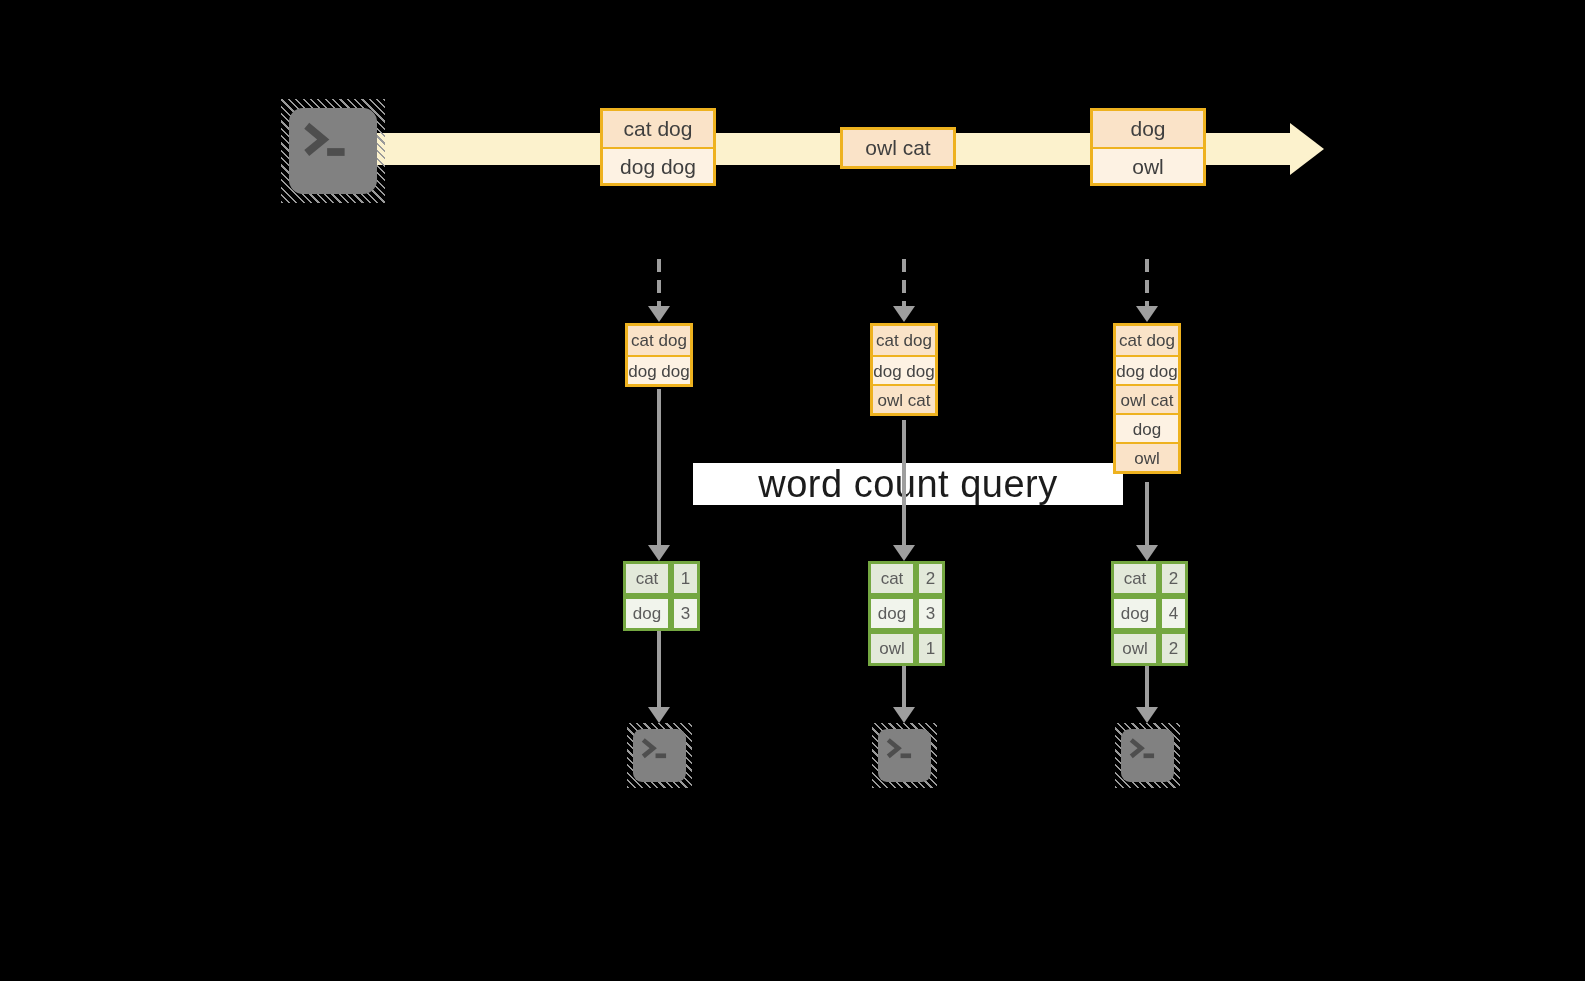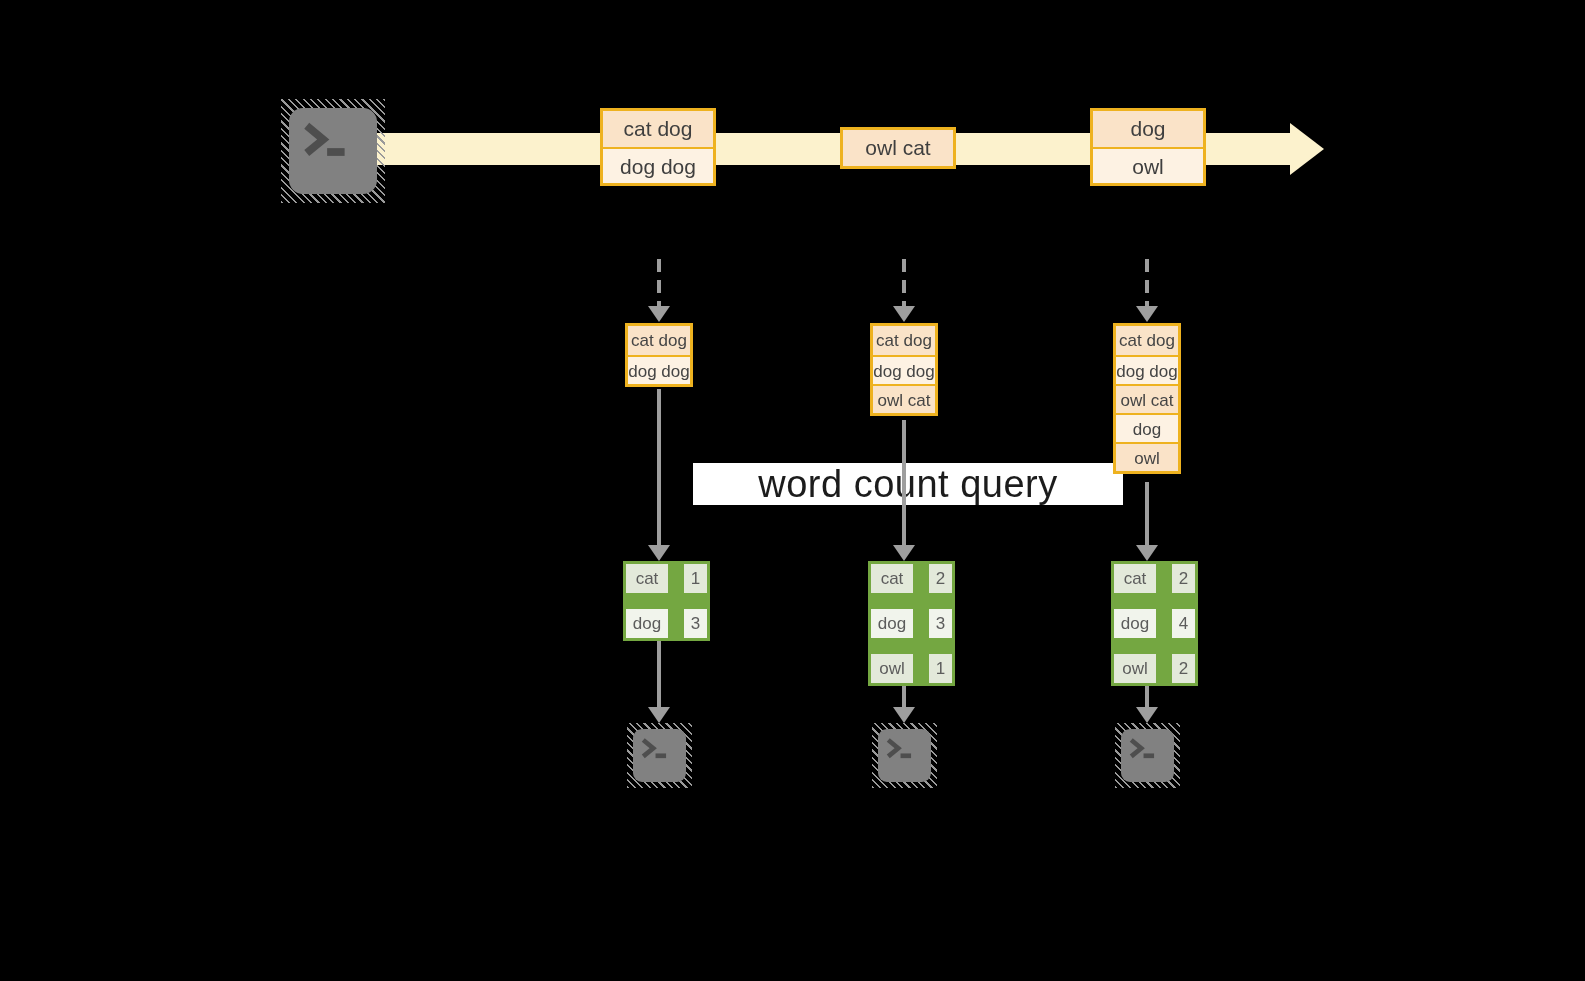--- a/index.html
+++ b/index.html
@@ -16,21 +16,21 @@
              border-bottom:26px solid transparent;z-index:1}
   .batch{position:absolute;border:3px solid var(--gold);z-index:4;background:var(--gold)}
   .bcell{height:36px;line-height:36px;text-align:center;font-size:21px;color:#3f3f3f;background:var(--cream)}
   .bcell.alt{background:var(--peach)}
   .bcell.sep{border-top:2px solid var(--gold)}
   .stack{position:absolute;border:3px solid var(--gold);width:68px;z-index:4;background:var(--gold)}
   .scell{height:29px;line-height:29px;text-align:center;font-size:17px;color:#454545;background:var(--cream)}
   .scell.alt{background:var(--peach)}
   .scell.sep{border-top:2px solid var(--gold)}
   .gtable{position:absolute;border:3px solid var(--green);background:var(--green);
-          display:grid;grid-template-columns:42px 23px;gap:16px;z-index:4}
+          display:grid;grid-template-columns:42px 23px;gap:6px;z-index:4}
   .gcell{height:29px;line-height:29px;text-align:center;font-size:17px;color:#5c5c5c;background:var(--glight)}
   .gcell.alt{background:var(--gdark)}
   .vline{position:absolute;width:4px;background:var(--gray);z-index:3}
   .vdash{position:absolute;width:4px;z-index:3;
          background:repeating-linear-gradient(to bottom,var(--gray) 0 13px,transparent 13px 21px)}
   .ahead{position:absolute;width:0;height:0;border-left:11px solid transparent;
          border-right:11px solid transparent;border-top:16px solid var(--gray);z-index:5}
   .qband{position:absolute;left:693px;top:463px;width:430px;height:42px;background:#ffffff;z-index:2;
          display:flex;align-items:center;justify-content:center}
   .qband span{font-size:38px;color:#1c1c1c;letter-spacing:.5px}

